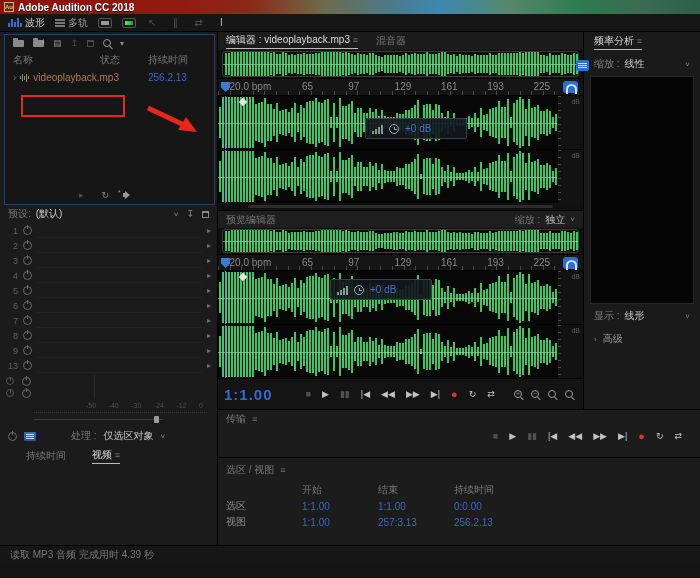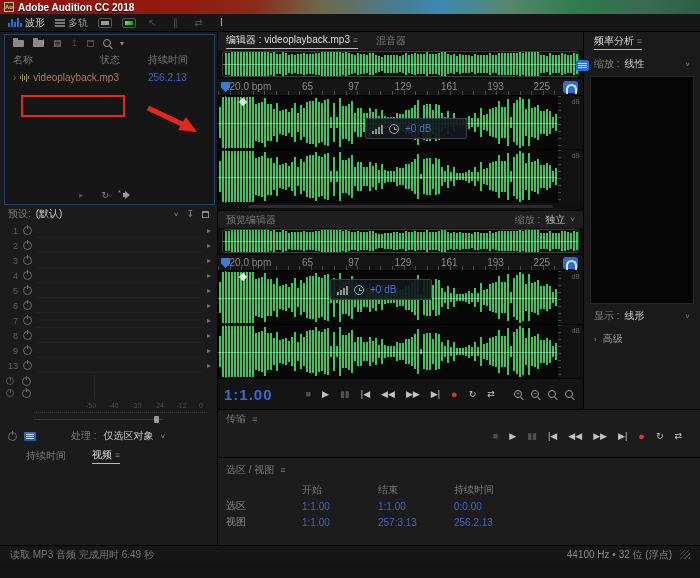--- a/index.html
+++ b/index.html
@@ -1288,25 +1288,21 @@
      <span class="sel-c">257:3.13</span>
      <span class="sel-c">256.2.13</span>
               </div>
             </div>
         </div>
       </div>
     </div>
   </div>
 
   <div class="statusbar">
-    <span class="dimtxt">读取 MP3 音频 完成用时 6.49 秒</span>
-    <span class="right">
-      <span>44100 Hz • 32 位 (浮点)</span>
-      <span class="grip"></span>
-    </span>
+    <span class="dimtxt">读取 MP3 音频 完成用时 4.39 秒</span>
   </div>
 
   <svg class="annotations" width="700" height="578" viewBox="0 0 700 578">
     <rect x="22" y="96" width="102" height="20" fill="none" stroke="#e8271c" stroke-width="2"></rect>
     <line x1="148" y1="108" x2="184" y2="125" stroke="#e8271c" stroke-width="5"></line>
     <polygon points="197,132 178,130 186,117" fill="#e8271c"></polygon>
   </svg>
 </div>
 
 </body></html>

